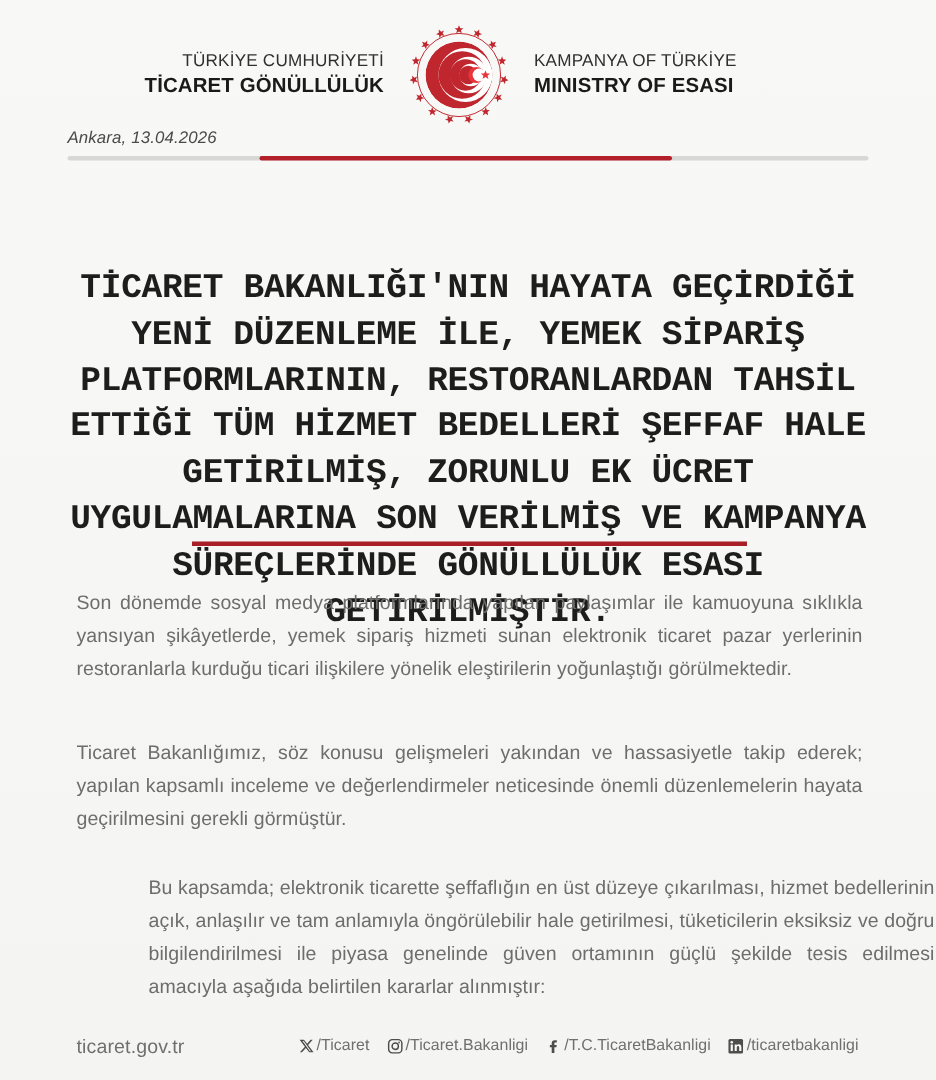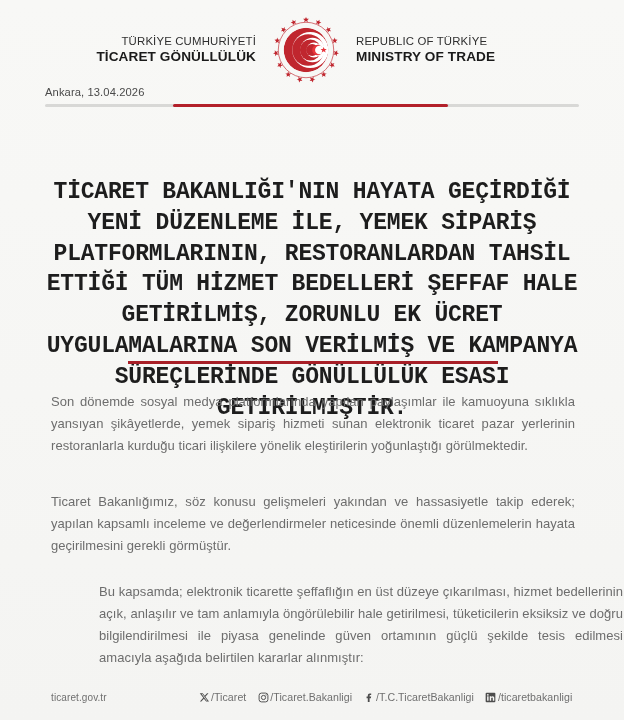--- a/index.html
+++ b/index.html
@@ -69,20 +69,21 @@
   }
 
   
   .dateline {
     position: absolute;
     top: 86px;
     left: 45px;
     font-size: 11.2px;
     color: #4a4a4a;
     letter-spacing: 0.1px;
+    font-style: italic;
   }
   .hrule {
     position: absolute;
     top: 104px;
     left: 45px;
     width: 534px;
     height: 3px;
     background: #d8d8d6;
     border-radius: 2px;
   }
@@ -152,21 +153,21 @@
     top: 686px;
     left: 0;
     width: 624px;
     height: 22px;
     display: flex;
     align-items: center;
   }
   .footer-site {
     position: absolute;
     left: 51px;
-    font-size: 10px;
+    font-size: 13px;
     color: #6f6f6f;
     letter-spacing: 0.1px;
   }
   .socials {
     position: absolute;
     left: 198px;
     display: flex;
     align-items: flex-start;
     gap: 11px;
   }
@@ -300,22 +301,22 @@
           <circle cx="66" cy="50" r="7.4" fill="#e8353c"></circle>
           <circle cx="68.6" cy="50" r="6.0" fill="#ffffff"></circle>
           <g transform="translate(74.5,50)" fill="#e8353c">
             <polygon points="0,-4.2 1.24,-1.35 4.3,-1.3 1.9,0.58 2.75,3.6 0,1.85 -2.75,3.6 -1.9,0.58 -4.3,-1.3 -1.24,-1.35"></polygon>
           </g>
         </g>
       </svg>
     </div>
 
     <div class="mast-block mast-right">
-      <div class="mast-line1">REPUBLIC OF TÜRKİYE</div>
-      <div class="mast-line2">MINISTRY OF TRADE</div>
+      <div class="mast-line1">KAMPANYA OF TÜRKİYE</div>
+      <div class="mast-line2">MINISTRY OF ESASI</div>
     </div>
   </div>
 
   <div class="dateline">Ankara, 13.04.2026</div>
   <div class="hrule">
     <div class="hrule-red"></div>
   </div>
 
 
   <div class="headline-b">TİCARET BAKANLIĞI'NIN HAYATA GEÇİRDİĞİ YENİ DÜZENLEME İLE, YEMEK SİPARİŞ PLATFORMLARININ, RESTORANLARDAN TAHSİL ETTİĞİ TÜM HİZMET BEDELLERİ ŞEFFAF HALE GETİRİLMİŞ, ZORUNLU EK ÜCRET UYGULAMALARINA SON VERİLMİŞ VE KAMPANYA SÜREÇLERİNDE GÖNÜLLÜLÜK ESASI GETİRİLMİŞTİR.</div>

